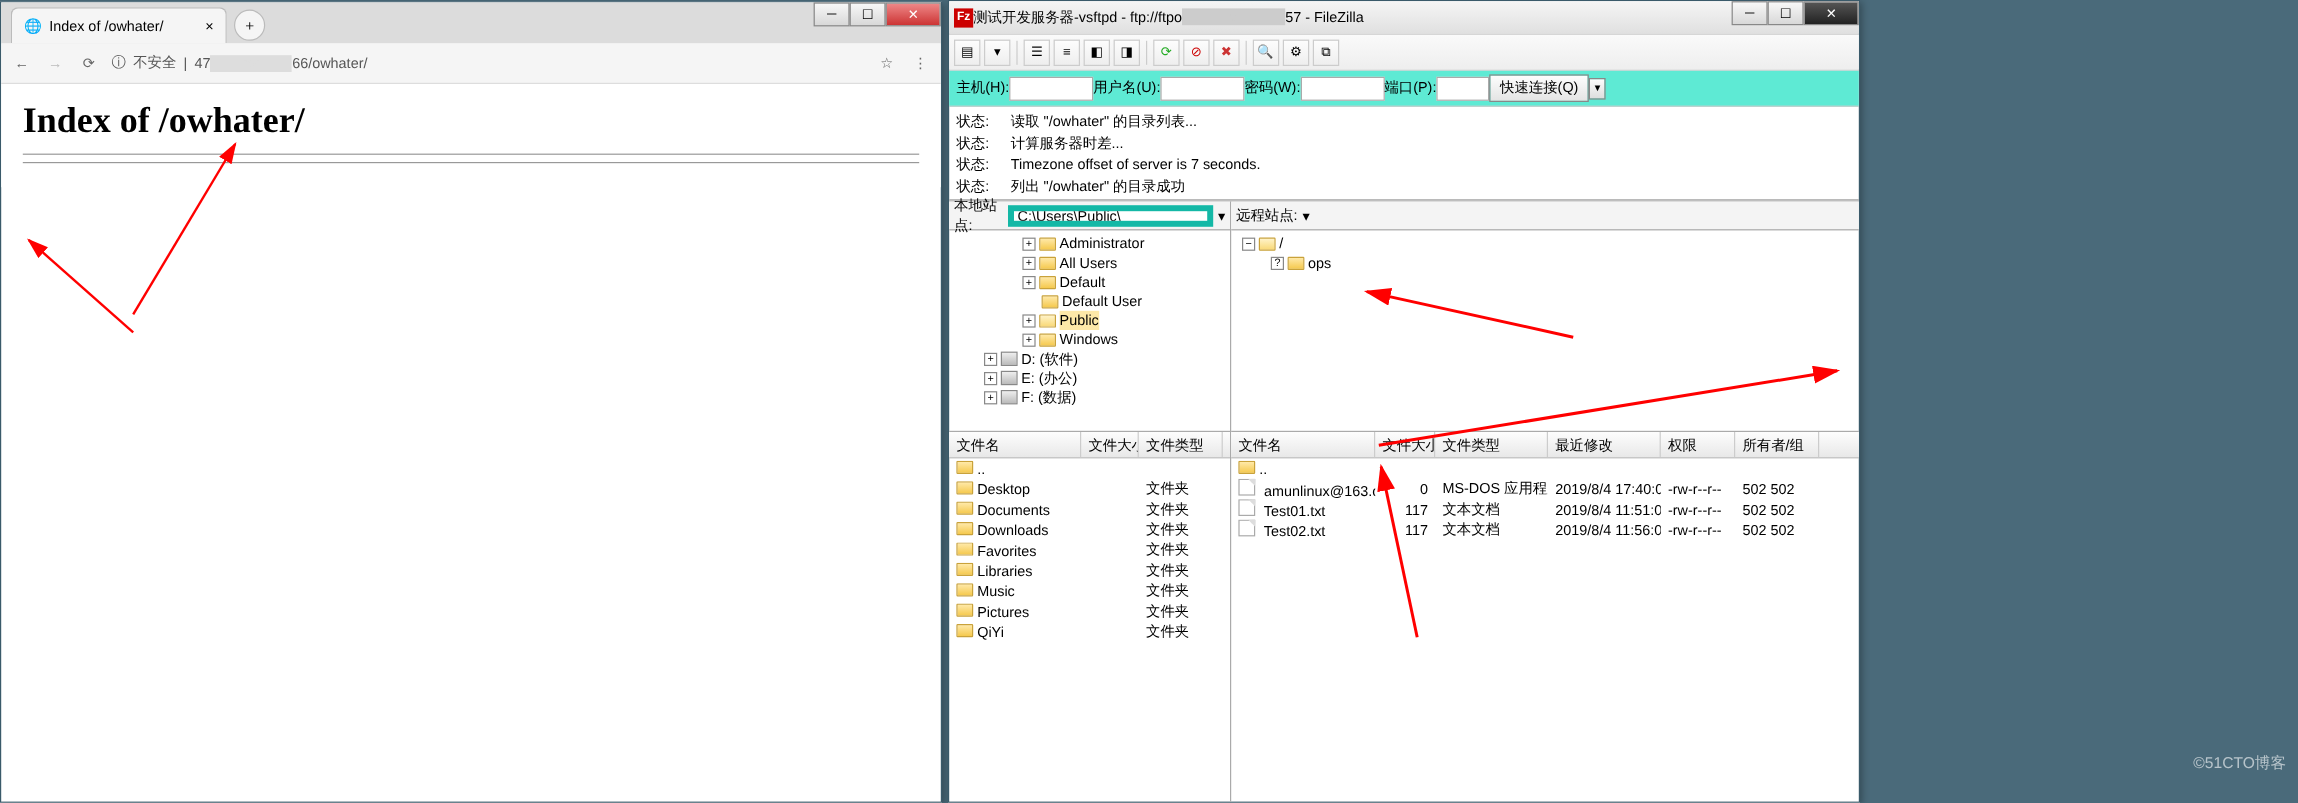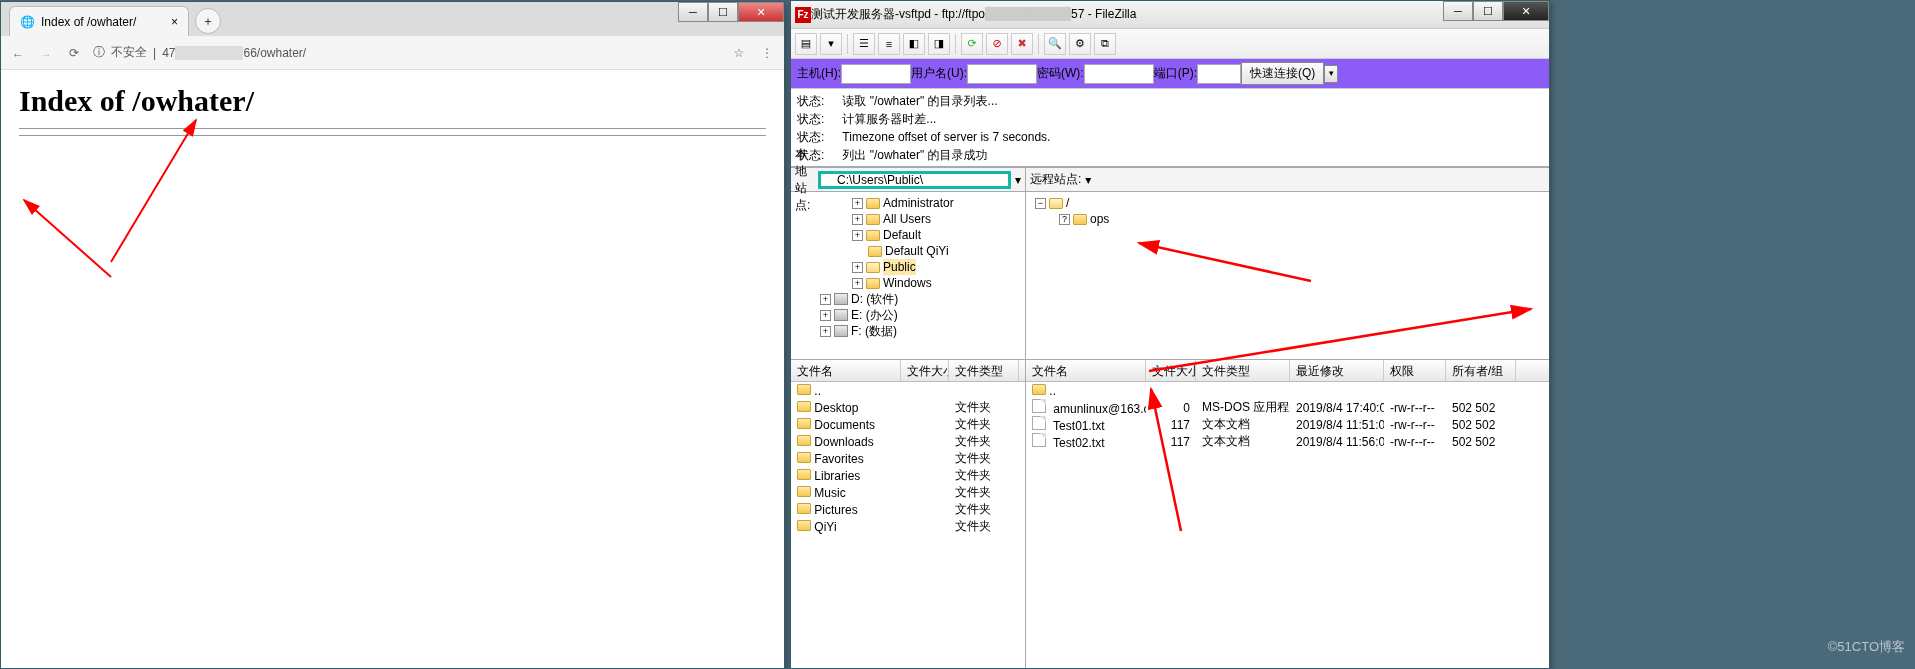--- a/index.html
+++ b/index.html
@@ -25,47 +25,47 @@
 #chrome pre a{color:#0000ee;text-decoration:underline}
 
 #fz{left:790px;top:0;width:760px;height:669px;display:flex;flex-direction:column}
 #fz .titlebar{background:linear-gradient(#f5f5f5,#e0e0e0)}
 #fz .fzicon{background:#c00;color:#fff;font-weight:bold;font-size:10px;width:16px;height:16px;display:flex;align-items:center;justify-content:center}
 #fz .menubar{height:22px;display:flex;align-items:center;padding:0 4px;gap:2px;border-bottom:1px solid #ddd}
 #fz .menubar span{padding:2px 6px;cursor:pointer}
 #fz .toolbar{height:30px;display:flex;align-items:center;padding:0 4px;gap:3px;border-bottom:1px solid #ccc;background:linear-gradient(#fafafa,#eee)}
 #fz .tb{width:22px;height:22px;border:1px solid #ccc;background:linear-gradient(#fdfdfd,#eee);display:flex;align-items:center;justify-content:center;font-size:11px}
 #fz .tbsep{width:1px;height:20px;background:#ccc;margin:0 2px}
-#fz .quickbar{height:30px;display:flex;align-items:center;padding:0 6px;gap:0;border-bottom:1px solid #ccc;background:#8b5cf6}
+#fz .quickbar{height:30px;display:flex;align-items:center;padding:0 6px;gap:0;border-bottom:1px solid #ccc;background:#5eead4}
 #fz .quickbar label{white-space:nowrap}
 #fz .quickbar input{border:1px solid #aaa;height:20px;padding:0 3px}
 #fz .quickbar .btn{border:1px solid #888;background:linear-gradient(#fdfdfd,#e4e4e4);padding:2px 8px;cursor:pointer}
 #fz .log{height:78px;border-bottom:1px solid #aaa;padding:3px 6px;overflow:hidden;font-size:12px;line-height:1.5}
 #fz .log .row{display:flex;gap:18px}
 #fz .panes{flex:1;display:flex;border-top:1px solid #aaa;min-height:0}
 #fz .pane{display:flex;flex-direction:column;min-height:0}
 #fz .pane.left{width:235px;border-right:1px solid #aaa}
 #fz .pane.right{flex:1}
 #fz .sitebar{height:24px;display:flex;align-items:center;border-bottom:1px solid #aaa;background:#f4f4f4;padding:0 4px;gap:4px}
-#fz .sitebar input{flex:1;border:3px solid #14b8a6;height:18px;padding:0 16px}
+#fz .sitebar input{flex:1;border:5px solid #14b8a6;height:18px;padding:0 3px}
 #fz .tree{height:168px;border-bottom:1px solid #aaa;overflow:auto;padding:3px 2px;font-size:12px;line-height:16px}
 #fz .tree .node{display:flex;align-items:center;gap:3px;white-space:nowrap}
 #fz .tree .tw{width:11px;height:11px;border:1px solid #888;display:inline-flex;align-items:center;justify-content:center;font-size:9px;line-height:1;background:#fff}
 #fz .tree .sp{display:inline-block}
 #fz .fld{width:14px;height:11px;background:linear-gradient(#ffe9a8,#f5c94e);border:1px solid #c9a23a;border-radius:1px;display:inline-block;position:relative}
 #fz .fld.open{background:linear-gradient(#fff3c8,#f9d978)}
 #fz .drv{width:14px;height:12px;background:linear-gradient(#eee,#bbb);border:1px solid #888;display:inline-block}
 #fz .fheader{height:22px;display:flex;background:linear-gradient(#fdfdfd,#e8e8e8);border-bottom:1px solid #bbb}
 #fz .fheader div{border-right:1px solid #ccc;padding:3px 6px;white-space:nowrap;overflow:hidden}
 #fz .flist{flex:1;overflow:auto;font-size:12px}
 #fz .flist .frow{display:flex;height:17px;align-items:center}
 #fz .flist .frow div{padding:0 6px;white-space:nowrap;overflow:hidden}
 #fz .fileico{width:14px;height:14px;border:1px solid #aaa;background:#fff;display:inline-block;margin-right:4px;position:relative}
 #fz .fileico::after{content:"";position:absolute;right:-1px;top:-1px;border:3px solid transparent;border-top-color:#ddd;border-right-color:#ddd}
-.watermark{position:absolute;right:10px;bottom:13px;color:rgba(255,255,255,.6);font-size:13px}
+.watermark{position:absolute;right:10px;bottom:24px;color:rgba(255,255,255,.6);font-size:13px}
 svg.arrow{position:absolute;pointer-events:none}
 #chrome .winctl .close{width:46px}
 #fz .tree .sel{background:#fde8a8}
 #fz .quickbar .dd{width:14px;height:18px;border:1px solid #888;background:linear-gradient(#fdfdfd,#ddd);display:flex;align-items:center;justify-content:center;font-size:8px}
 </style>
 </head>
 <body>
 
 <div id="chrome" class="win">
   <div class="tabbar">
@@ -192,21 +192,21 @@
           <div class="node">
             <span class="sp" style="width:56px"></span>
             <span class="tw">+</span>
             <span class="fld"></span>
             <span>Default</span>
           </div>
           <div class="node">
             <span class="sp" style="width:56px"></span>
             <span style="width:13px;display:inline-block"></span>
             <span class="fld"></span>
-            <span>Default QiYi</span>
+            <span>Default User</span>
           </div>
           <div class="node">
             <span class="sp" style="width:56px"></span>
             <span class="tw">+</span>
             <span class="fld open"></span>
             <span class="sel">Public</span>
           </div>
           <div class="node">
             <span class="sp" style="width:56px"></span>
             <span class="tw">+</span>

